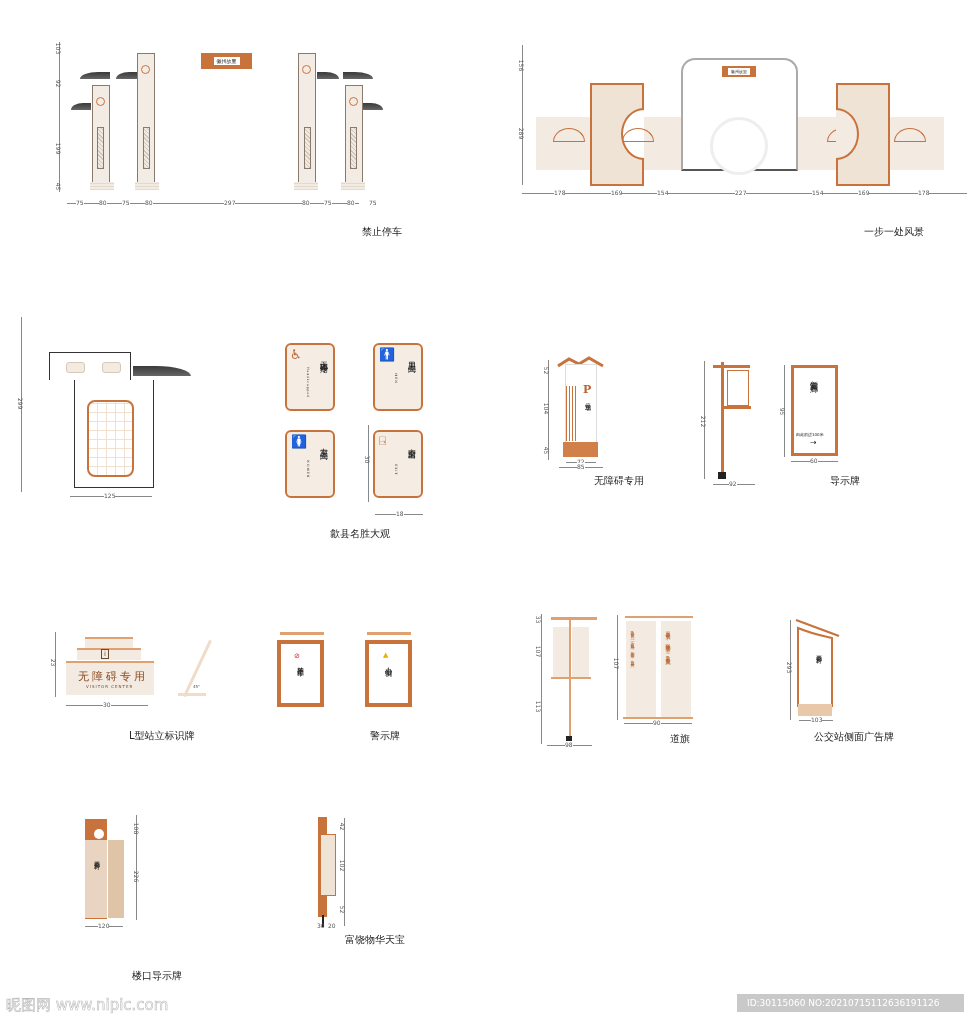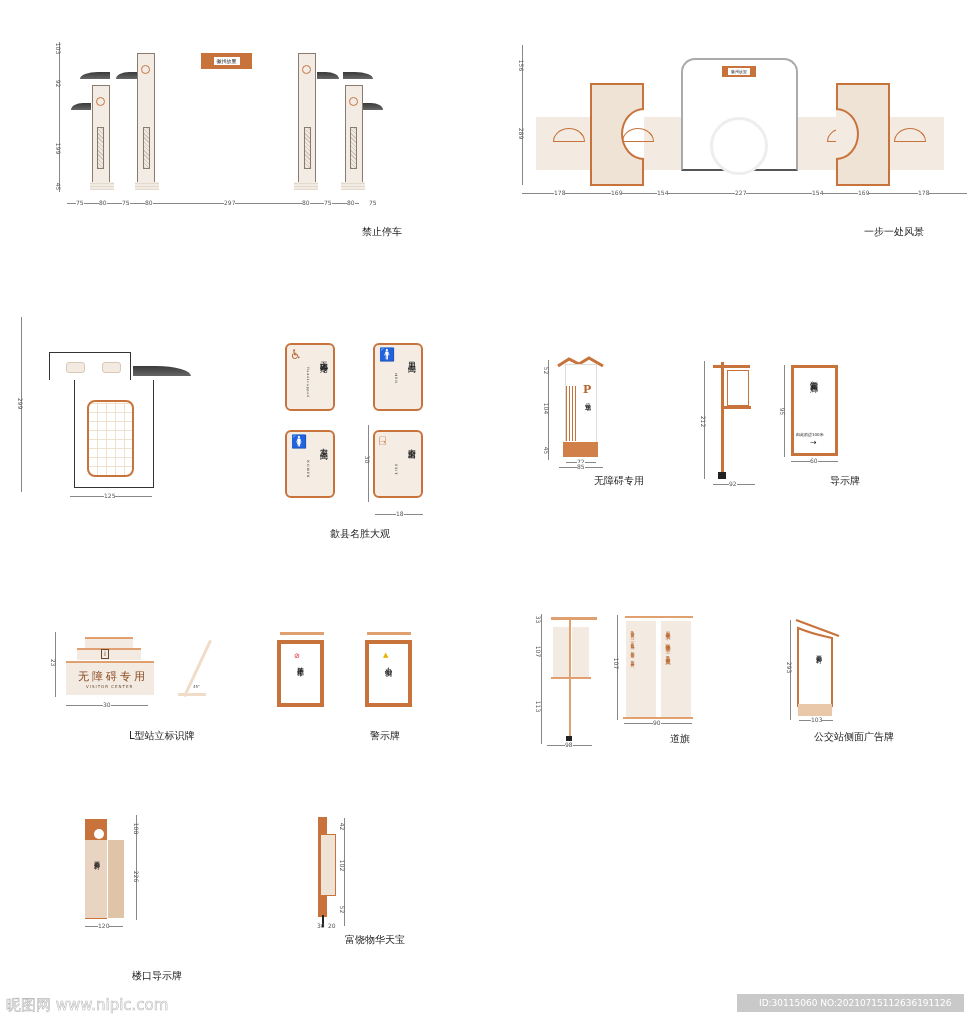--- a/index.html
+++ b/index.html
@@ -15,21 +15,21 @@
   .base{position:absolute;background:repeating-linear-gradient(0deg,#e3d9cd 0 1px,#f1ebe3 1px 3px);}
   .roof{position:absolute;height:7px;background:linear-gradient(#3a3a3a,#666);border-radius:60% 0 0 0 / 100% 0 0 0;}
   .roof-r{border-radius:0 60% 0 0 / 0 100% 0 0;}
   .medal{position:absolute;width:9px;height:9px;border:1px solid #c8733c;border-radius:50%;box-sizing:border-box;}
   .plaque{position:absolute;background:#c8733c;display:flex;align-items:center;justify-content:center;}
   .plaque span{background:#fff;font-size:5px;color:#222;padding:1px 3px;font-family:"DejaVu Serif",serif;}
   .vtext{writing-mode:vertical-rl;font-family:"DejaVu Serif",serif;color:#222;letter-spacing:1px;}
   .sign-card{position:absolute;background:#f5ede4;border:2px solid #c8733c;border-radius:6px;box-sizing:border-box;}
   .brown{color:#b8652f;}
   .watermark{position:absolute;left:6px;top:996px;font-size:15px;color:#fff;-webkit-text-stroke:0.6px #bbb;font-family:"DejaVu Sans",sans-serif;}
-  .idbox{position:absolute;left:737px;top:994px;width:227px;height:18px;background:#c9c9c9;color:#fff;font-size:9px;line-height:18px;padding-left:22px;box-sizing:border-box;}
+  .idbox{position:absolute;left:737px;top:994px;width:227px;height:18px;background:#c9c9c9;color:#fff;font-size:9px;line-height:18px;padding-left:10px;box-sizing:border-box;}
 </style>
 </head>
 <body>
 
 <div>
 
   <div class="dimline-v" style="left:59px;top:42px;height:150px;"></div>
   <div class="dim" style="left:53px;top:45px;transform:rotate(90deg);">103</div>
   <div class="dim" style="left:55px;top:80px;transform:rotate(90deg);">92</div>
   <div class="dim" style="left:53px;top:145px;transform:rotate(90deg);">199</div>

